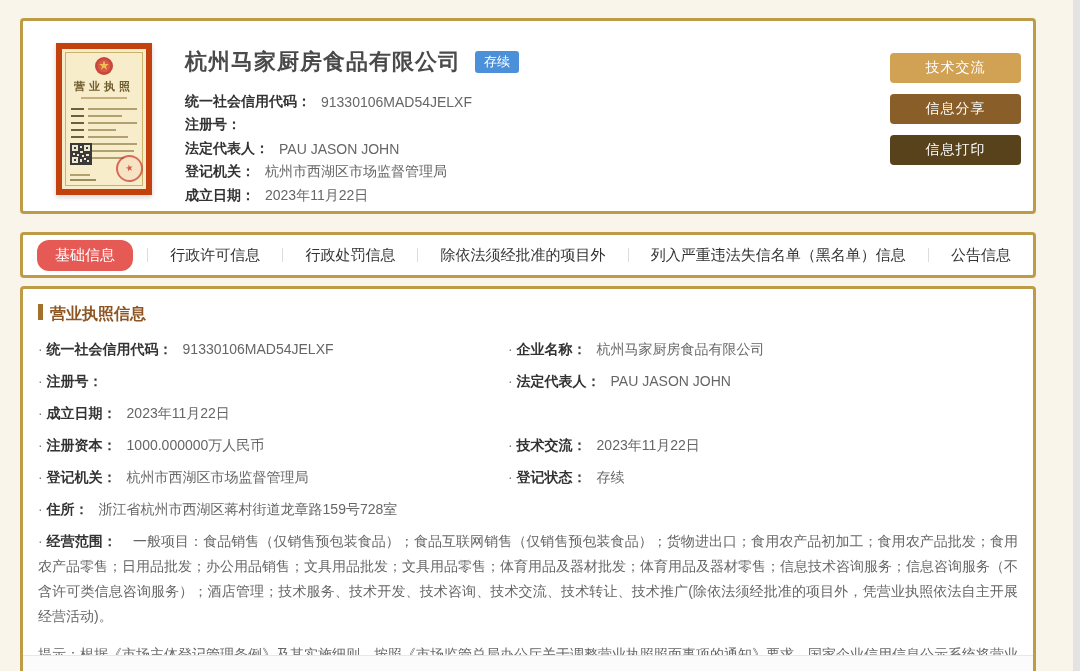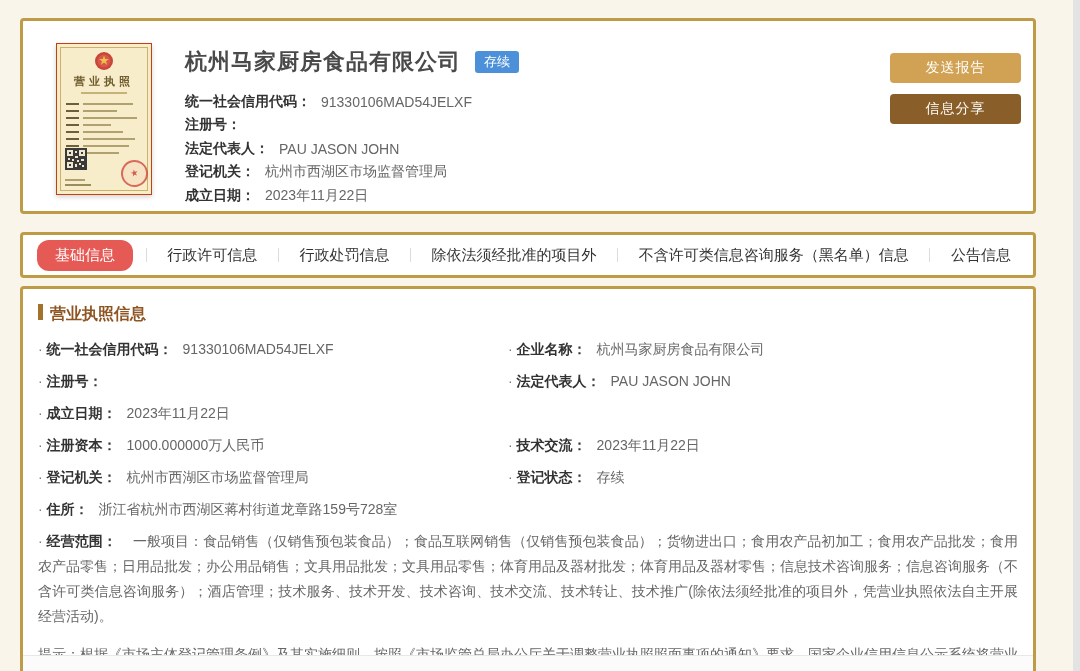--- a/index.html
+++ b/index.html
@@ -11,21 +11,21 @@
   }
   .card {
     position:absolute; left:20px; width:1016px; background:#fff;
     border:3px solid #BE9B46; border-radius:4px;
   }
   
   #header-card { top:18px; height:196px; }
   
   #license {
     position:absolute; left:33px; top:22px; width:96px; height:152px;
-    background:#F7EDCB; border:1px solid #c2410c;
+    background:#F7EDCB; border:6px solid #c2410c;
     box-shadow:0 2px 5px rgba(0,0,0,.18);
   }
   #license .frame { position:absolute; inset:3px; border:1px solid #CBB26C; }
   #license .emblem { position:absolute; top:7px; left:50%; transform:translateX(-50%); }
   #license .ltitle {
     position:absolute; top:30px; width:100%; text-align:center;
     font-size:11px; font-weight:bold; letter-spacing:4px; color:#6E5A2B;
   }
   #license .lsub { position:absolute; top:48px; left:50%; transform:translateX(-50%); width:46px; height:2px; background:#C6B17A; }
   #license .lrows { position:absolute; top:56px; left:9px; right:9px; }
@@ -194,36 +194,37 @@
         <span class="fv">杭州市西湖区市场监督管理局</span>
       </div>
       <div class="hfield">
         <span class="fl">成立日期：</span>
         <span class="fv">2023年11月22日</span>
       </div>
     </div>
   </div>
 
   <div id="hbtns">
-    <button class="hbtn send">发送报告</button>
+    <button class="hbtn send">技术交流</button>
     <button class="hbtn share">信息分享</button>
+    <button class="hbtn print">信息打印</button>
   </div>
 </div>
 
 <div class="card" id="tab-card">
   <div class="tabs">
     <span class="tab active">基础信息</span>
     <span class="tabsep"></span>
     <span class="tab">行政许可信息</span>
     <span class="tabsep"></span>
     <span class="tab">行政处罚信息</span>
     <span class="tabsep"></span>
     <span class="tab">除依法须经批准的项目外</span>
     <span class="tabsep"></span>
-    <span class="tab">不含许可类信息咨询服务（黑名单）信息</span>
+    <span class="tab">列入严重违法失信名单（黑名单）信息</span>
     <span class="tabsep"></span>
     <span class="tab">公告信息</span>
   </div>
 </div>
 
 <div class="card" id="content-card">
   <div class="sec-title">
     <span class="bar"></span>
     <span>营业执照信息</span>
   </div>

